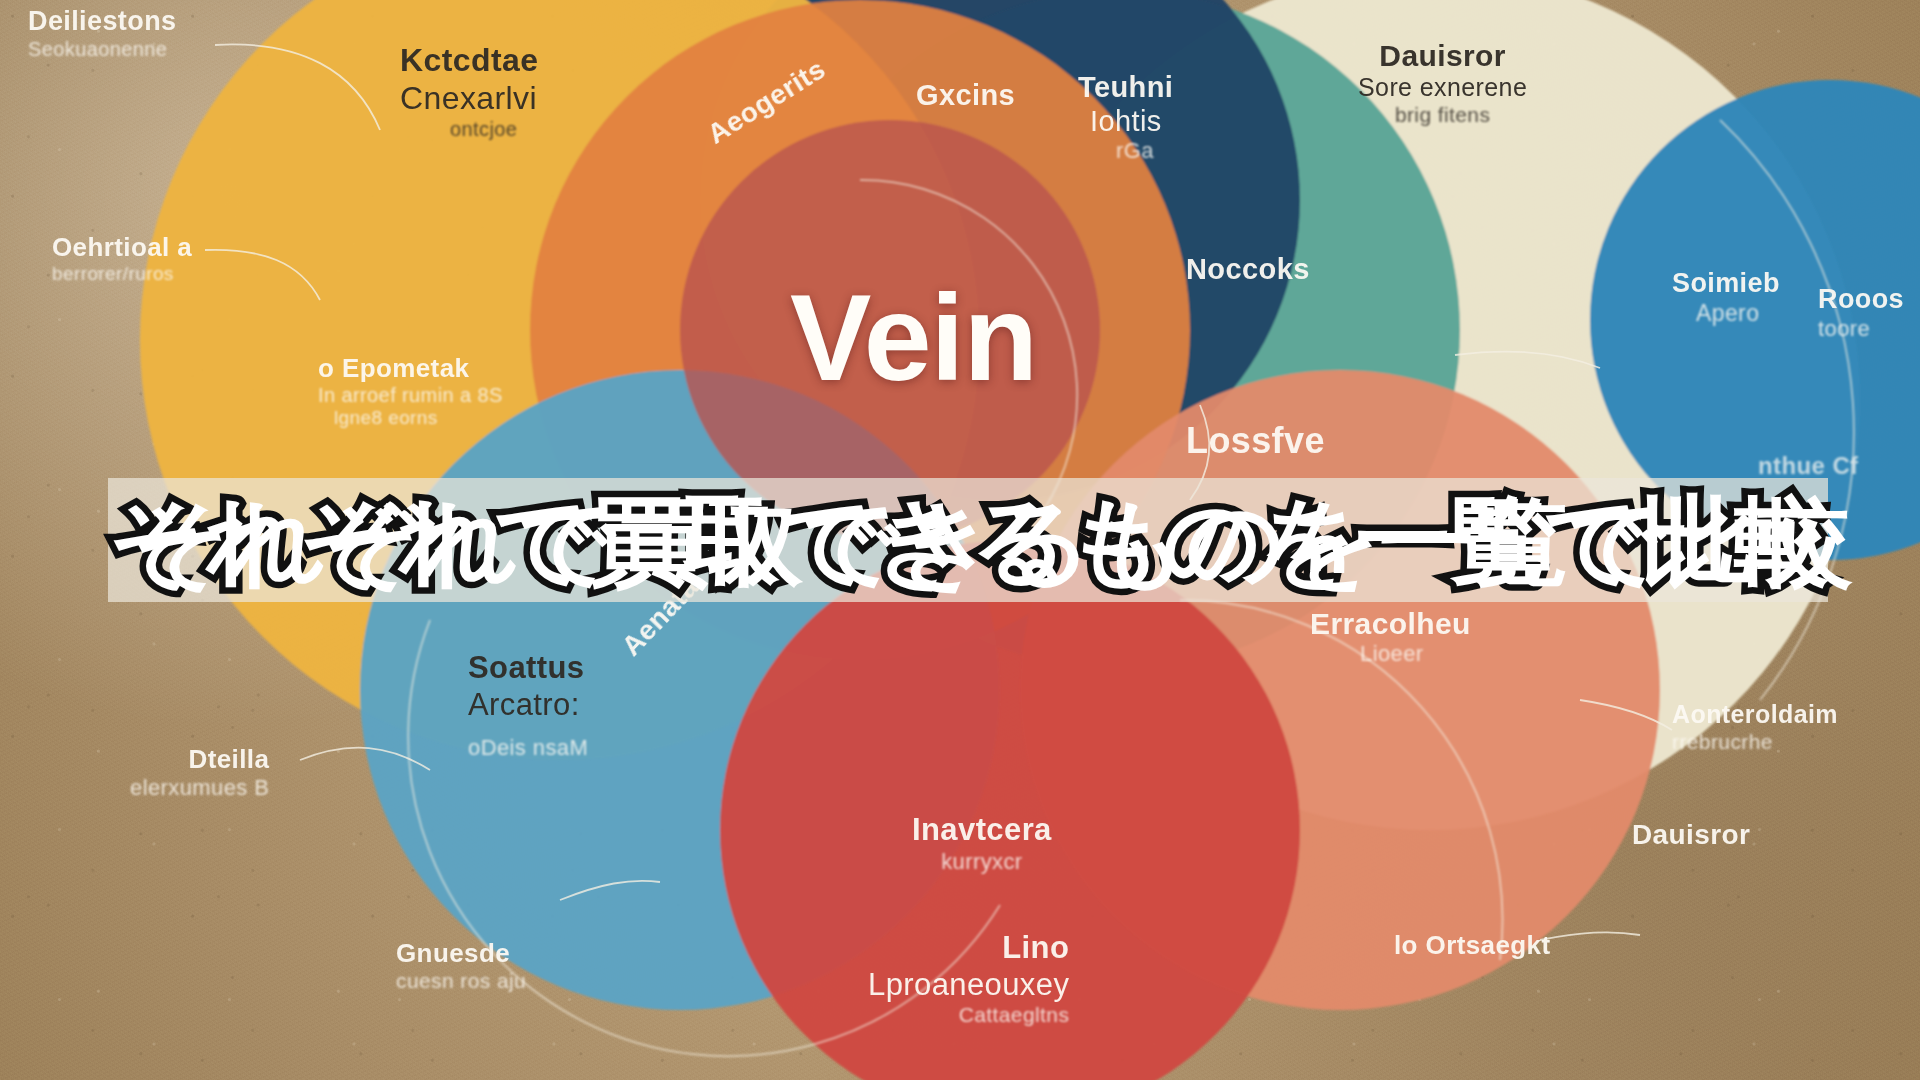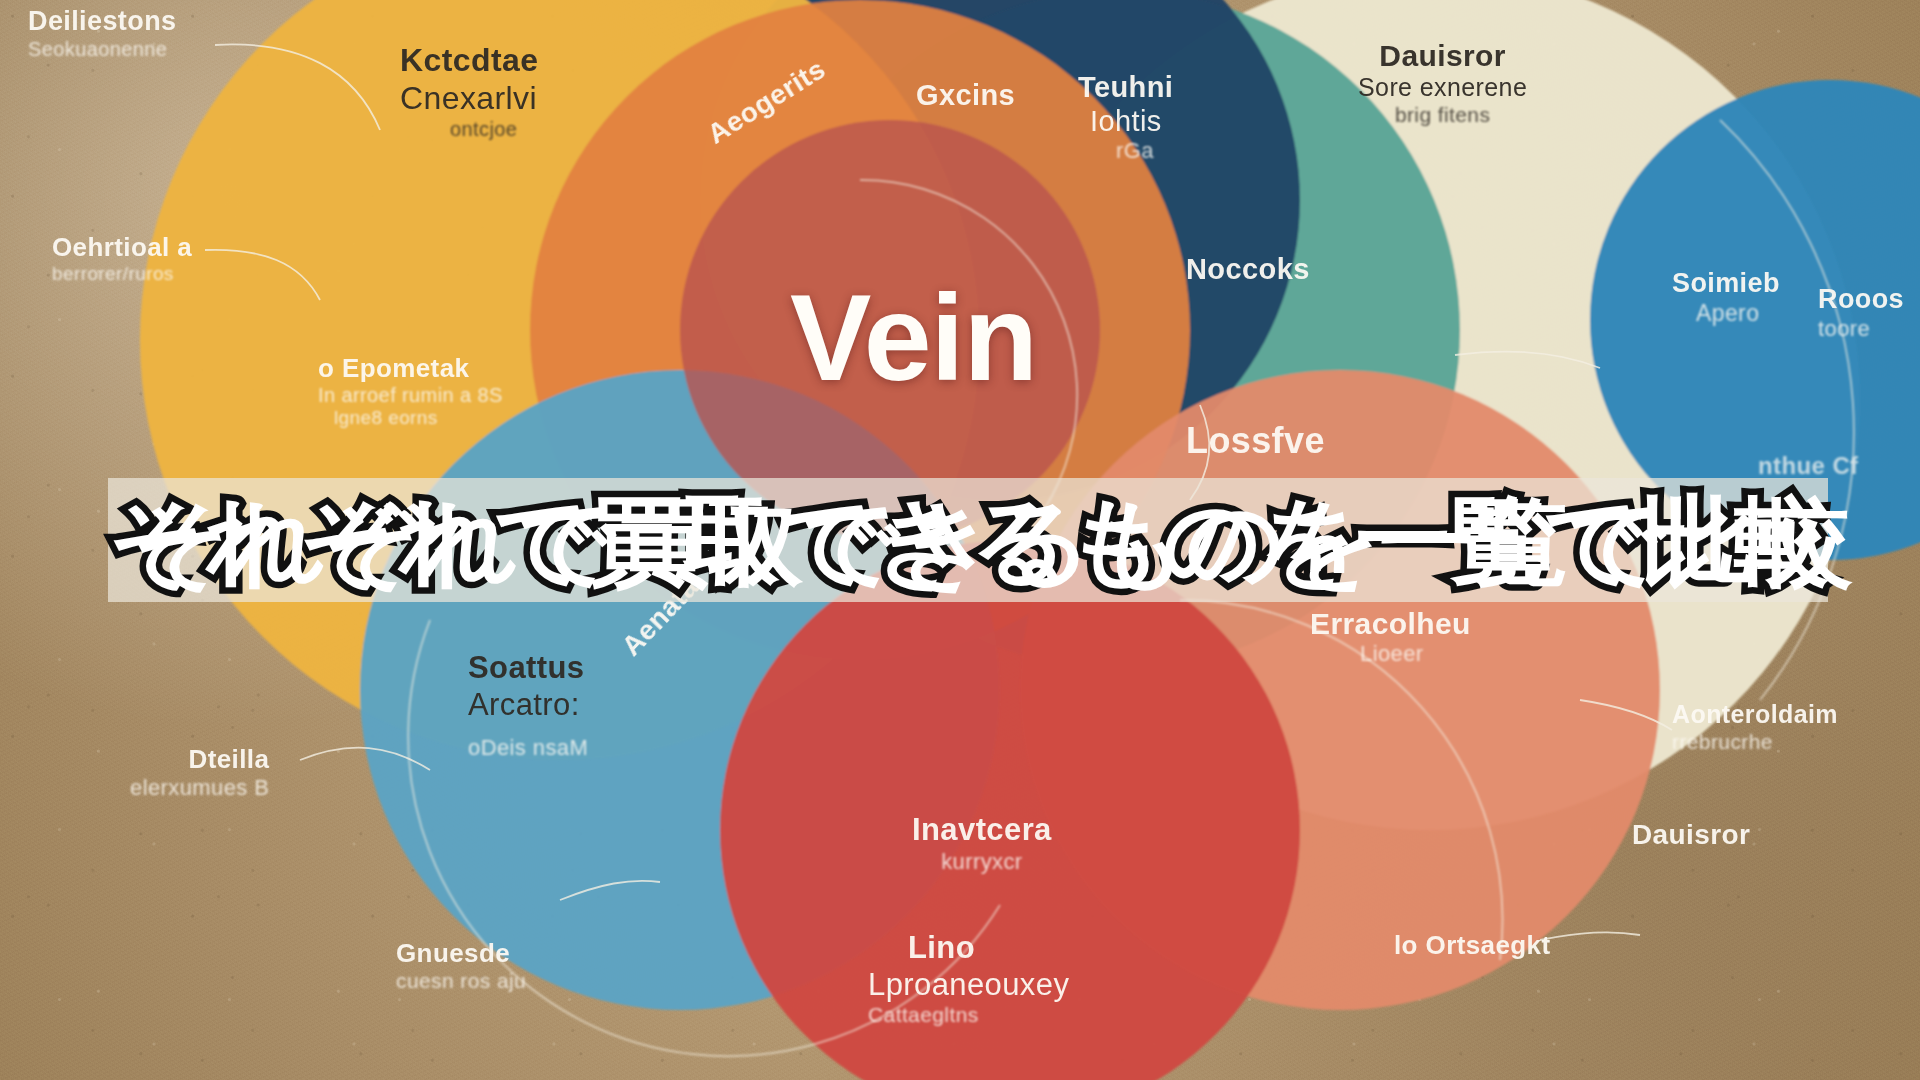--- a/index.html
+++ b/index.html
@@ -265,21 +265,21 @@
 
   <div class="lbl light blur" style="left:1394px;top:930px;font-size:26px;">
     <span class="t1">lo Ortsaegkt</span>
   </div>
 
   <div class="lbl light blur" style="left:912px;top:812px;font-size:31px;text-align:center;">
     <span class="t1">Inavtcera</span>
     <span class="t2 blur2" style="font-size:22px;">kurryxcr</span>
   </div>
 
-  <div class="lbl light blur" style="left:868px;top:930px;font-size:31px;text-align:left;">
+  <div class="lbl light blur" style="left:868px;top:930px;font-size:31px;text-align:right;">
     <span class="t1" style="padding-left:40px;">Lino</span>
     <span class="t2">Lproaneouxey</span>
     <span class="t3 blur2" style="font-size:21px;">Cattaegltns</span>
   </div>
 
   <div class="center-word" style="left:790px;top:260px;font-size:122px;">Vein</div>
 
   <div class="banner" style="left:108px;top:478px;width:1720px;height:124px;">
     <div class="headline">それぞれで買取できるものを一覧で比較</div>
   </div>

